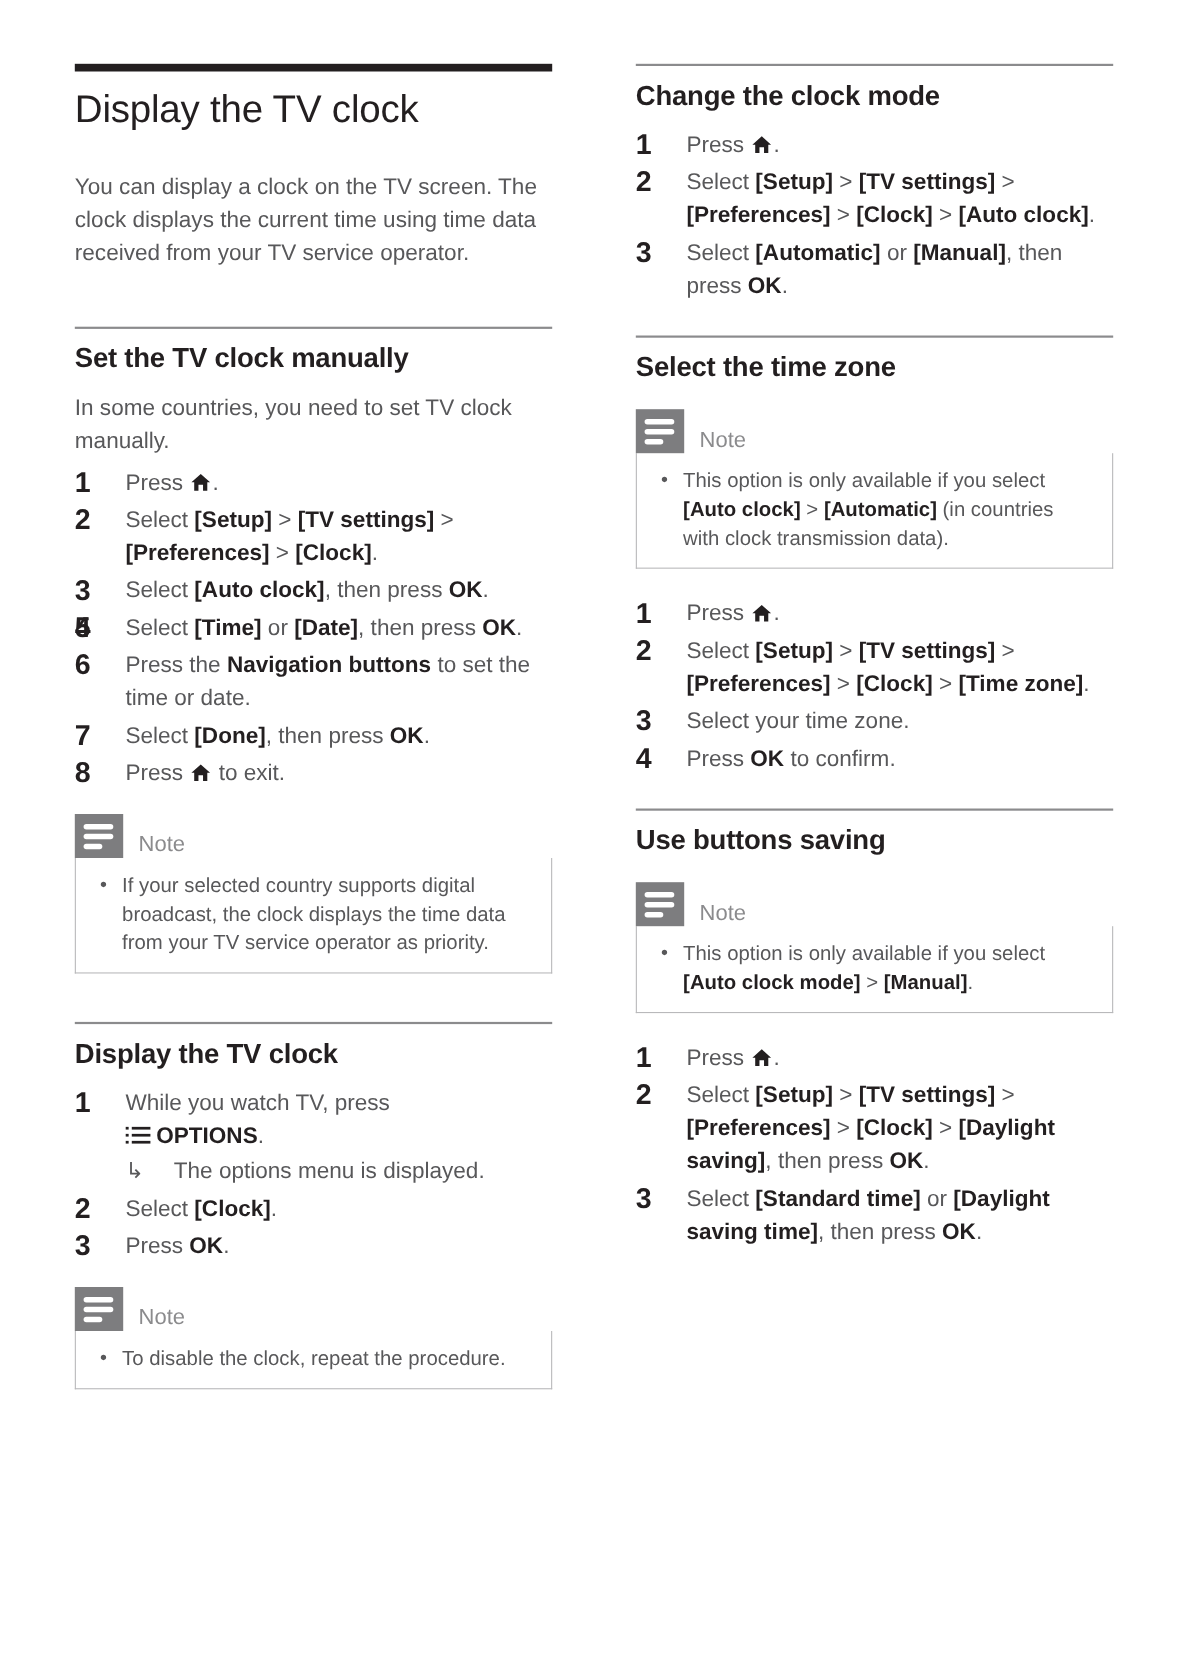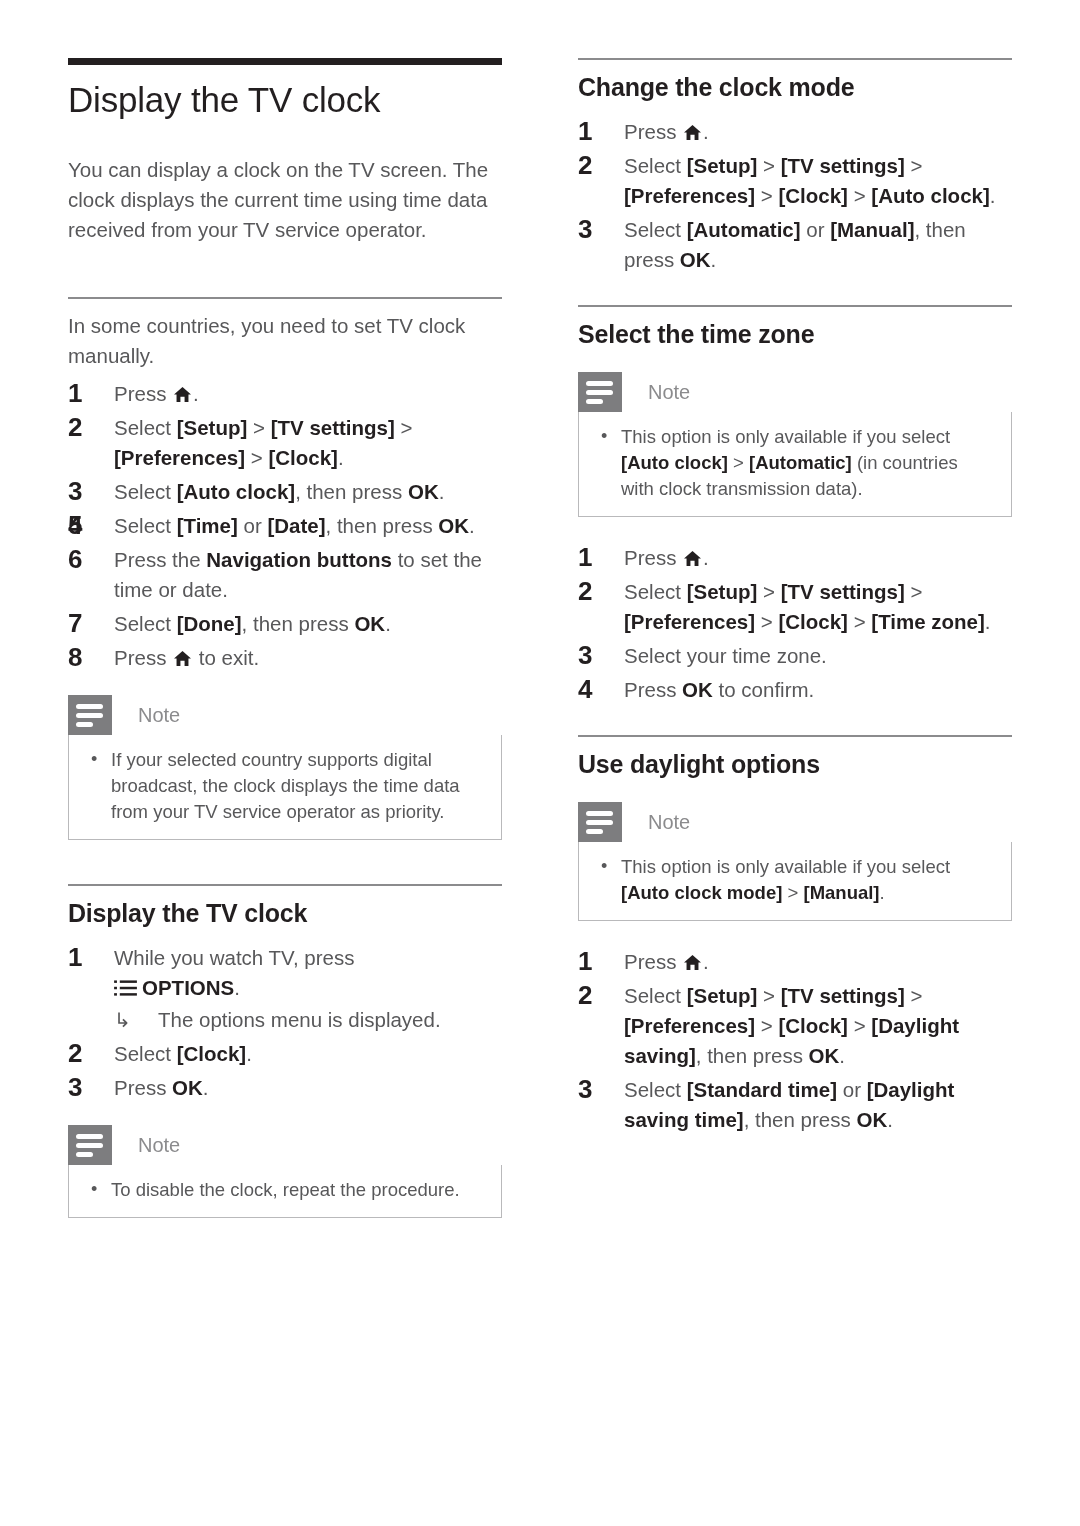--- a/index.html
+++ b/index.html
@@ -138,23 +138,22 @@
     height: 19px;
     margin-right: 5px;
   }
 
   
   .note {
     margin: 22px 0 0 0;
   }
   .note-head {
     display: flex;
-    align-items: center;
+    align-items: flex-end;
     height: 40px;
-    gap: 12px;
   }
   .note-badge {
     width: 44px;
     height: 40px;
     background: #7d7d7f;
     display: flex;
     flex-direction: column;
     justify-content: center;
     align-items: flex-start;
     padding-left: 8px;
@@ -244,20 +243,21 @@
 
     <div class="col">
 
       <div class="rule-thick"></div>
       <h1 class="doc-title">Display the TV clock</h1>
       <p class="body">You can display a clock on the TV screen. The clock displays the current time using time data received from your TV service operator.</p>
 
       <div class="spacer-lg"></div>
 
       <div class="rule-thin"></div>
+      <h2 class="section-title">Set the TV clock manually</h2>
       <p class="body">In some countries, you need to set TV clock manually.</p>
       <ol class="steps">
           <li><span class="num">1</span><span>Press <span class="home-icon"><svg viewBox="0 0 20 18" width="19" height="17" xmlns="http://www.w3.org/2000/svg">
                   <path d="M10 1 L19 9 L16.3 9 L16.3 17 L12.2 17 L12.2 11.4 L7.8 11.4 L7.8 17 L3.7 17 L3.7 9 L1 9 Z" fill="#231f20"></path>
                 </svg></span>.</span></li>
           <li><span class="num">2</span><span>Select <span class="menu">[Setup]</span> <span class="gt">&gt;</span> <span class="menu">[TV settings]</span> <span class="gt">&gt;</span> <span class="menu">[Preferences]</span> <span class="gt">&gt;</span> <span class="menu">[Clock]</span>.</span></li>
           <li><span class="num">3</span><span>Select <span class="menu">[Auto clock]</span>, then press <span class="menu">OK</span>.</span></li>
           <li><span class="num">4</span></li>
           <li><span class="num">5</span><span>Select <span class="menu">[Time]</span> or <span class="menu">[Date]</span>, then press <span class="menu">OK</span>.</span></li>
           <li><span class="num">6</span><span>Press the <span class="menu">Navigation buttons</span> to set the time or date.</span></li>
@@ -357,21 +357,21 @@
                   <path d="M10 1 L19 9 L16.3 9 L16.3 17 L12.2 17 L12.2 11.4 L7.8 11.4 L7.8 17 L3.7 17 L3.7 9 L1 9 Z" fill="#231f20"></path>
                 </svg></span>.</span></li>
           <li><span class="num">2</span><span>Select <span class="menu">[Setup]</span> <span class="gt">&gt;</span> <span class="menu">[TV settings]</span> <span class="gt">&gt;</span> <span class="menu">[Preferences]</span> <span class="gt">&gt;</span> <span class="menu">[Clock]</span> <span class="gt">&gt;</span> <span class="menu">[Time zone]</span>.</span></li>
           <li><span class="num">3</span><span>Select your time zone.</span></li>
           <li><span class="num">4</span><span>Press <span class="menu">OK</span> to confirm.</span></li>
         </ol>
 
       <div class="spacer-md"></div>
 
       <div class="rule-thin"></div>
-      <h2 class="section-title">Use daylight options</h2>
+      <h2 class="section-title">Use buttons saving</h2>
 
       <div class="note">
         <div class="note-head">
           <div class="note-badge">
               <i class="b1"></i>
               <i class="b2"></i>
               <i class="b3"></i>
             </div>
           <div class="note-label">Note</div>
         </div>

